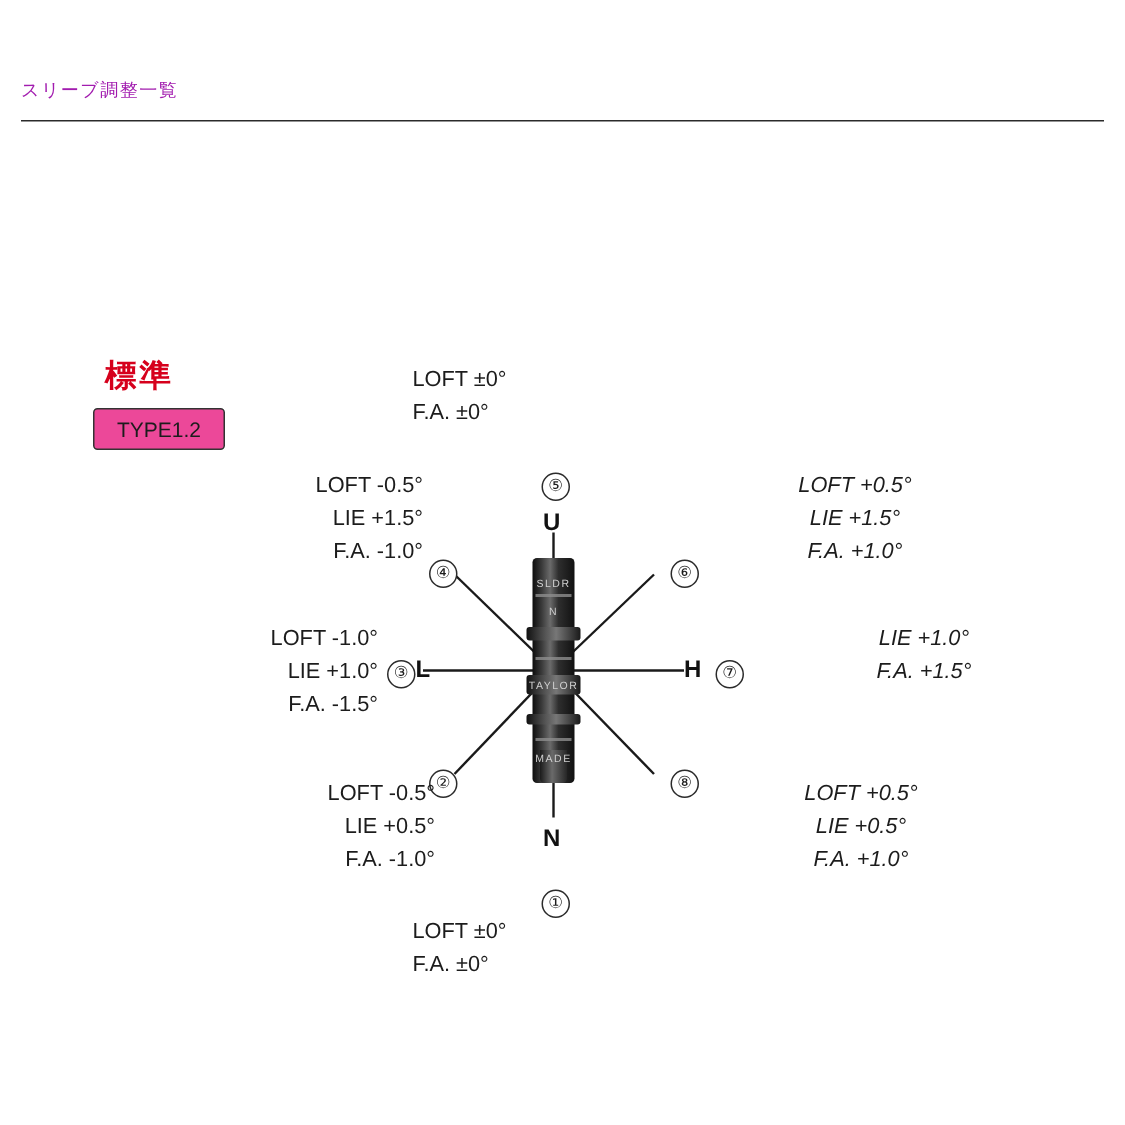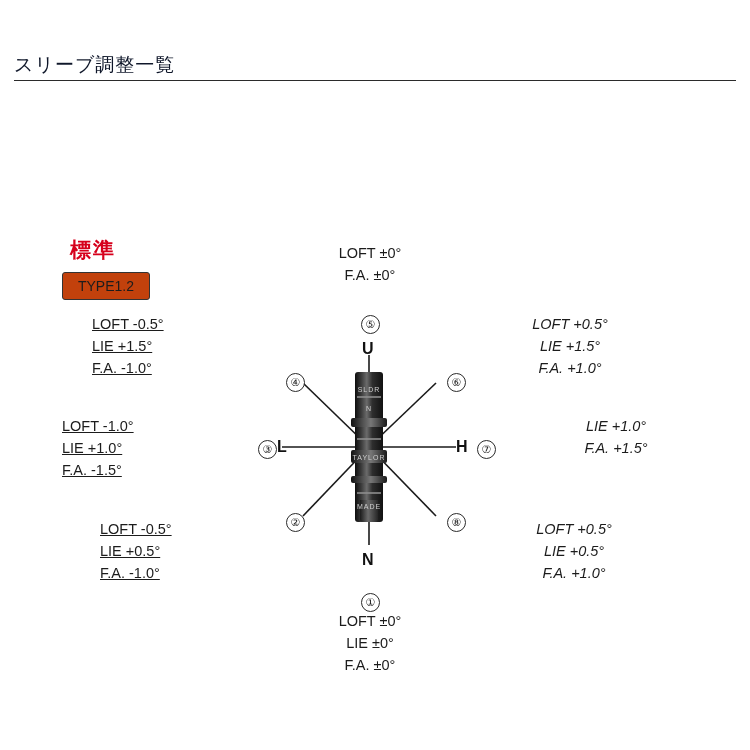--- a/index.html
+++ b/index.html
@@ -18,23 +18,23 @@
   .page {
     position: absolute;
     inset: 0;
   }
 
   
   .title {
     position: absolute;
     left: 14px;
     top: 52px;
-    font-size: 19px;
+    font-size: 12px;
     letter-spacing: 1px;
-    color: #0f172a;
+    color: #a21caf;
     white-space: nowrap;
   }
   .title-rule {
     position: absolute;
     left: 14px;
     top: 80px;
     width: 722px;
     height: 1px;
     background: #2b2b2b;
   }
@@ -65,21 +65,21 @@
     top: 272px;
     width: 86px;
     height: 26px;
     border: 1px solid #333;
     border-radius: 3px;
     display: flex;
     align-items: center;
     justify-content: center;
     font-size: 14px;
     color: #1c1c1c;
-    background: #c2410c;
+    background: #ec4899;
   }
 
   
   .diagram {
     position: absolute;
     left: 0;
     top: 0;
     width: 750px;
     height: 750px;
     pointer-events: none;
@@ -88,22 +88,22 @@
 
   
   .spoke {
     position: absolute;
     font-size: 14.5px;
     line-height: 22px;
     color: #1c1c1c;
     white-space: nowrap;
   }
   .spoke.right { text-align: center; font-style: italic; }
-  .spoke.left  { text-align: left; text-decoration: underline; }
-  .spoke.center{ text-align: center; }
+  .spoke.left  { text-align: right; }
+  .spoke.center{ }
 
   
   .num {
     position: absolute;
     width: 17px;
     height: 17px;
     border: 1px solid #2b2b2b;
     border-radius: 50%;
     font-size: 11px;
     line-height: 16px;
@@ -231,21 +231,20 @@
   <div class="num" style="left:286px; top:513px;">②</div>
   <div class="num" style="left:258px; top:440px;">③</div>
   <div class="num" style="left:286px; top:373px;">④</div>
   <div class="num" style="left:361px; top:315px;">⑤</div>
   <div class="num" style="left:447px; top:373px;">⑥</div>
   <div class="num" style="left:477px; top:440px;">⑦</div>
   <div class="num" style="left:447px; top:513px;">⑧</div>
 
   <div class="spoke center" style="left:275px; top:610px; width:190px;">
     <div>LOFT ±0°</div>
-    <div>LIE ±0°</div>
     <div>F.A. ±0°</div>
   </div>
 
   <div class="spoke left" style="left:100px; top:518px; width:190px;">
     <div>LOFT -0.5°</div>
     <div>LIE +0.5°</div>
     <div>F.A. -1.0°</div>
   </div>
 
   <div class="spoke left" style="left:62px; top:415px; width:190px;">

